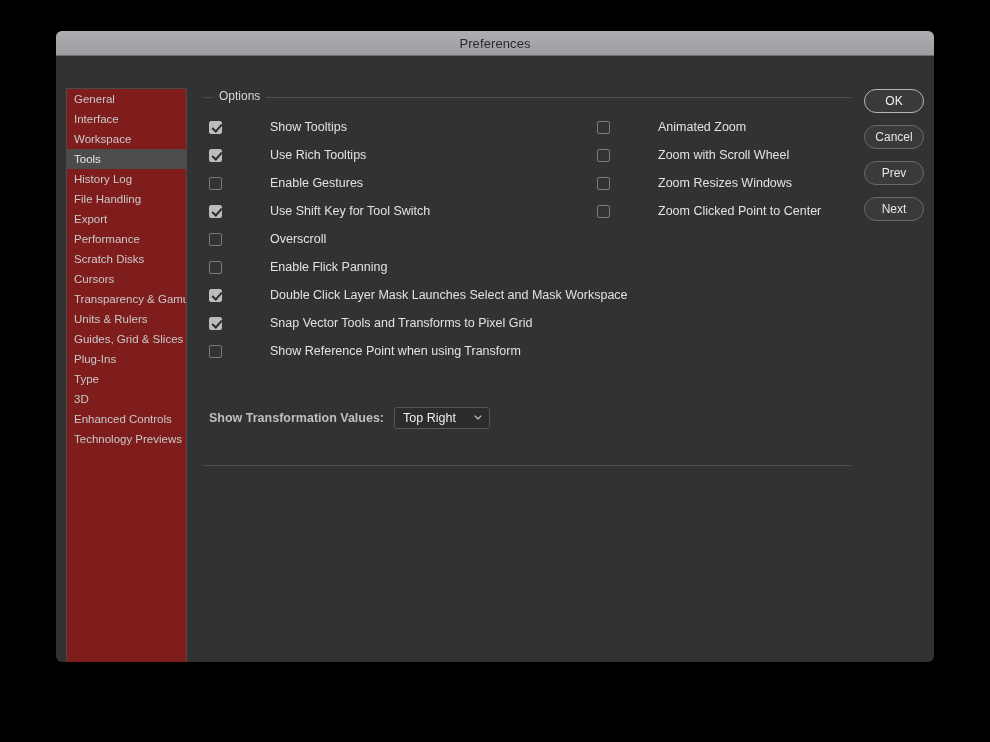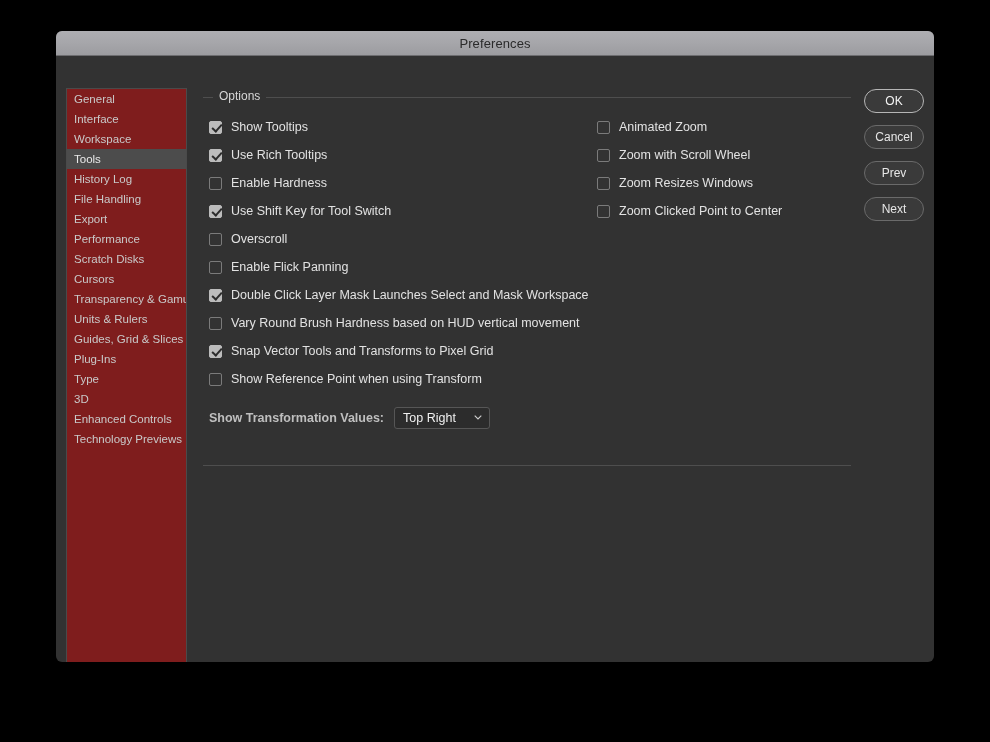--- a/index.html
+++ b/index.html
@@ -81,20 +81,21 @@
 
   
   .col { position: absolute; }
   #col-left  { left: 6px; top: 24px; width: 400px; }
   #col-right { left: 394px; top: 24px; width: 250px; }
 
   .cb-row {
     display: flex;
     align-items: center;
     height: 28px;
+    gap: 39px;
   }
   .cb {
     width: 13px; height: 13px;
     flex: 0 0 13px;
     border-radius: 2px;
     margin-right: 9px;
     position: relative;
   }
   .cb.off {
     background: #333333;
@@ -218,41 +219,37 @@
           <div class="cb-row">
             <span class="cb on"></span>
             <span class="cb-label">Show Tooltips</span>
           </div>
           <div class="cb-row">
             <span class="cb on"></span>
             <span class="cb-label">Use Rich Tooltips</span>
           </div>
           <div class="cb-row">
             <span class="cb off"></span>
-            <span class="cb-label">Enable Hardness</span>
+            <span class="cb-label">Enable Gestures</span>
           </div>
           <div class="cb-row">
             <span class="cb on"></span>
             <span class="cb-label">Use Shift Key for Tool Switch</span>
           </div>
           <div class="cb-row">
             <span class="cb off"></span>
             <span class="cb-label">Overscroll</span>
           </div>
           <div class="cb-row">
             <span class="cb off"></span>
             <span class="cb-label">Enable Flick Panning</span>
           </div>
           <div class="cb-row">
             <span class="cb on"></span>
             <span class="cb-label">Double Click Layer Mask Launches Select and Mask Workspace</span>
-          </div>
-          <div class="cb-row">
-            <span class="cb off"></span>
-            <span class="cb-label">Vary Round Brush Hardness based on HUD vertical movement</span>
           </div>
           <div class="cb-row">
             <span class="cb on"></span>
             <span class="cb-label">Snap Vector Tools and Transforms to Pixel Grid</span>
           </div>
           <div class="cb-row">
             <span class="cb off"></span>
             <span class="cb-label">Show Reference Point when using Transform</span>
           </div>
         </div>

